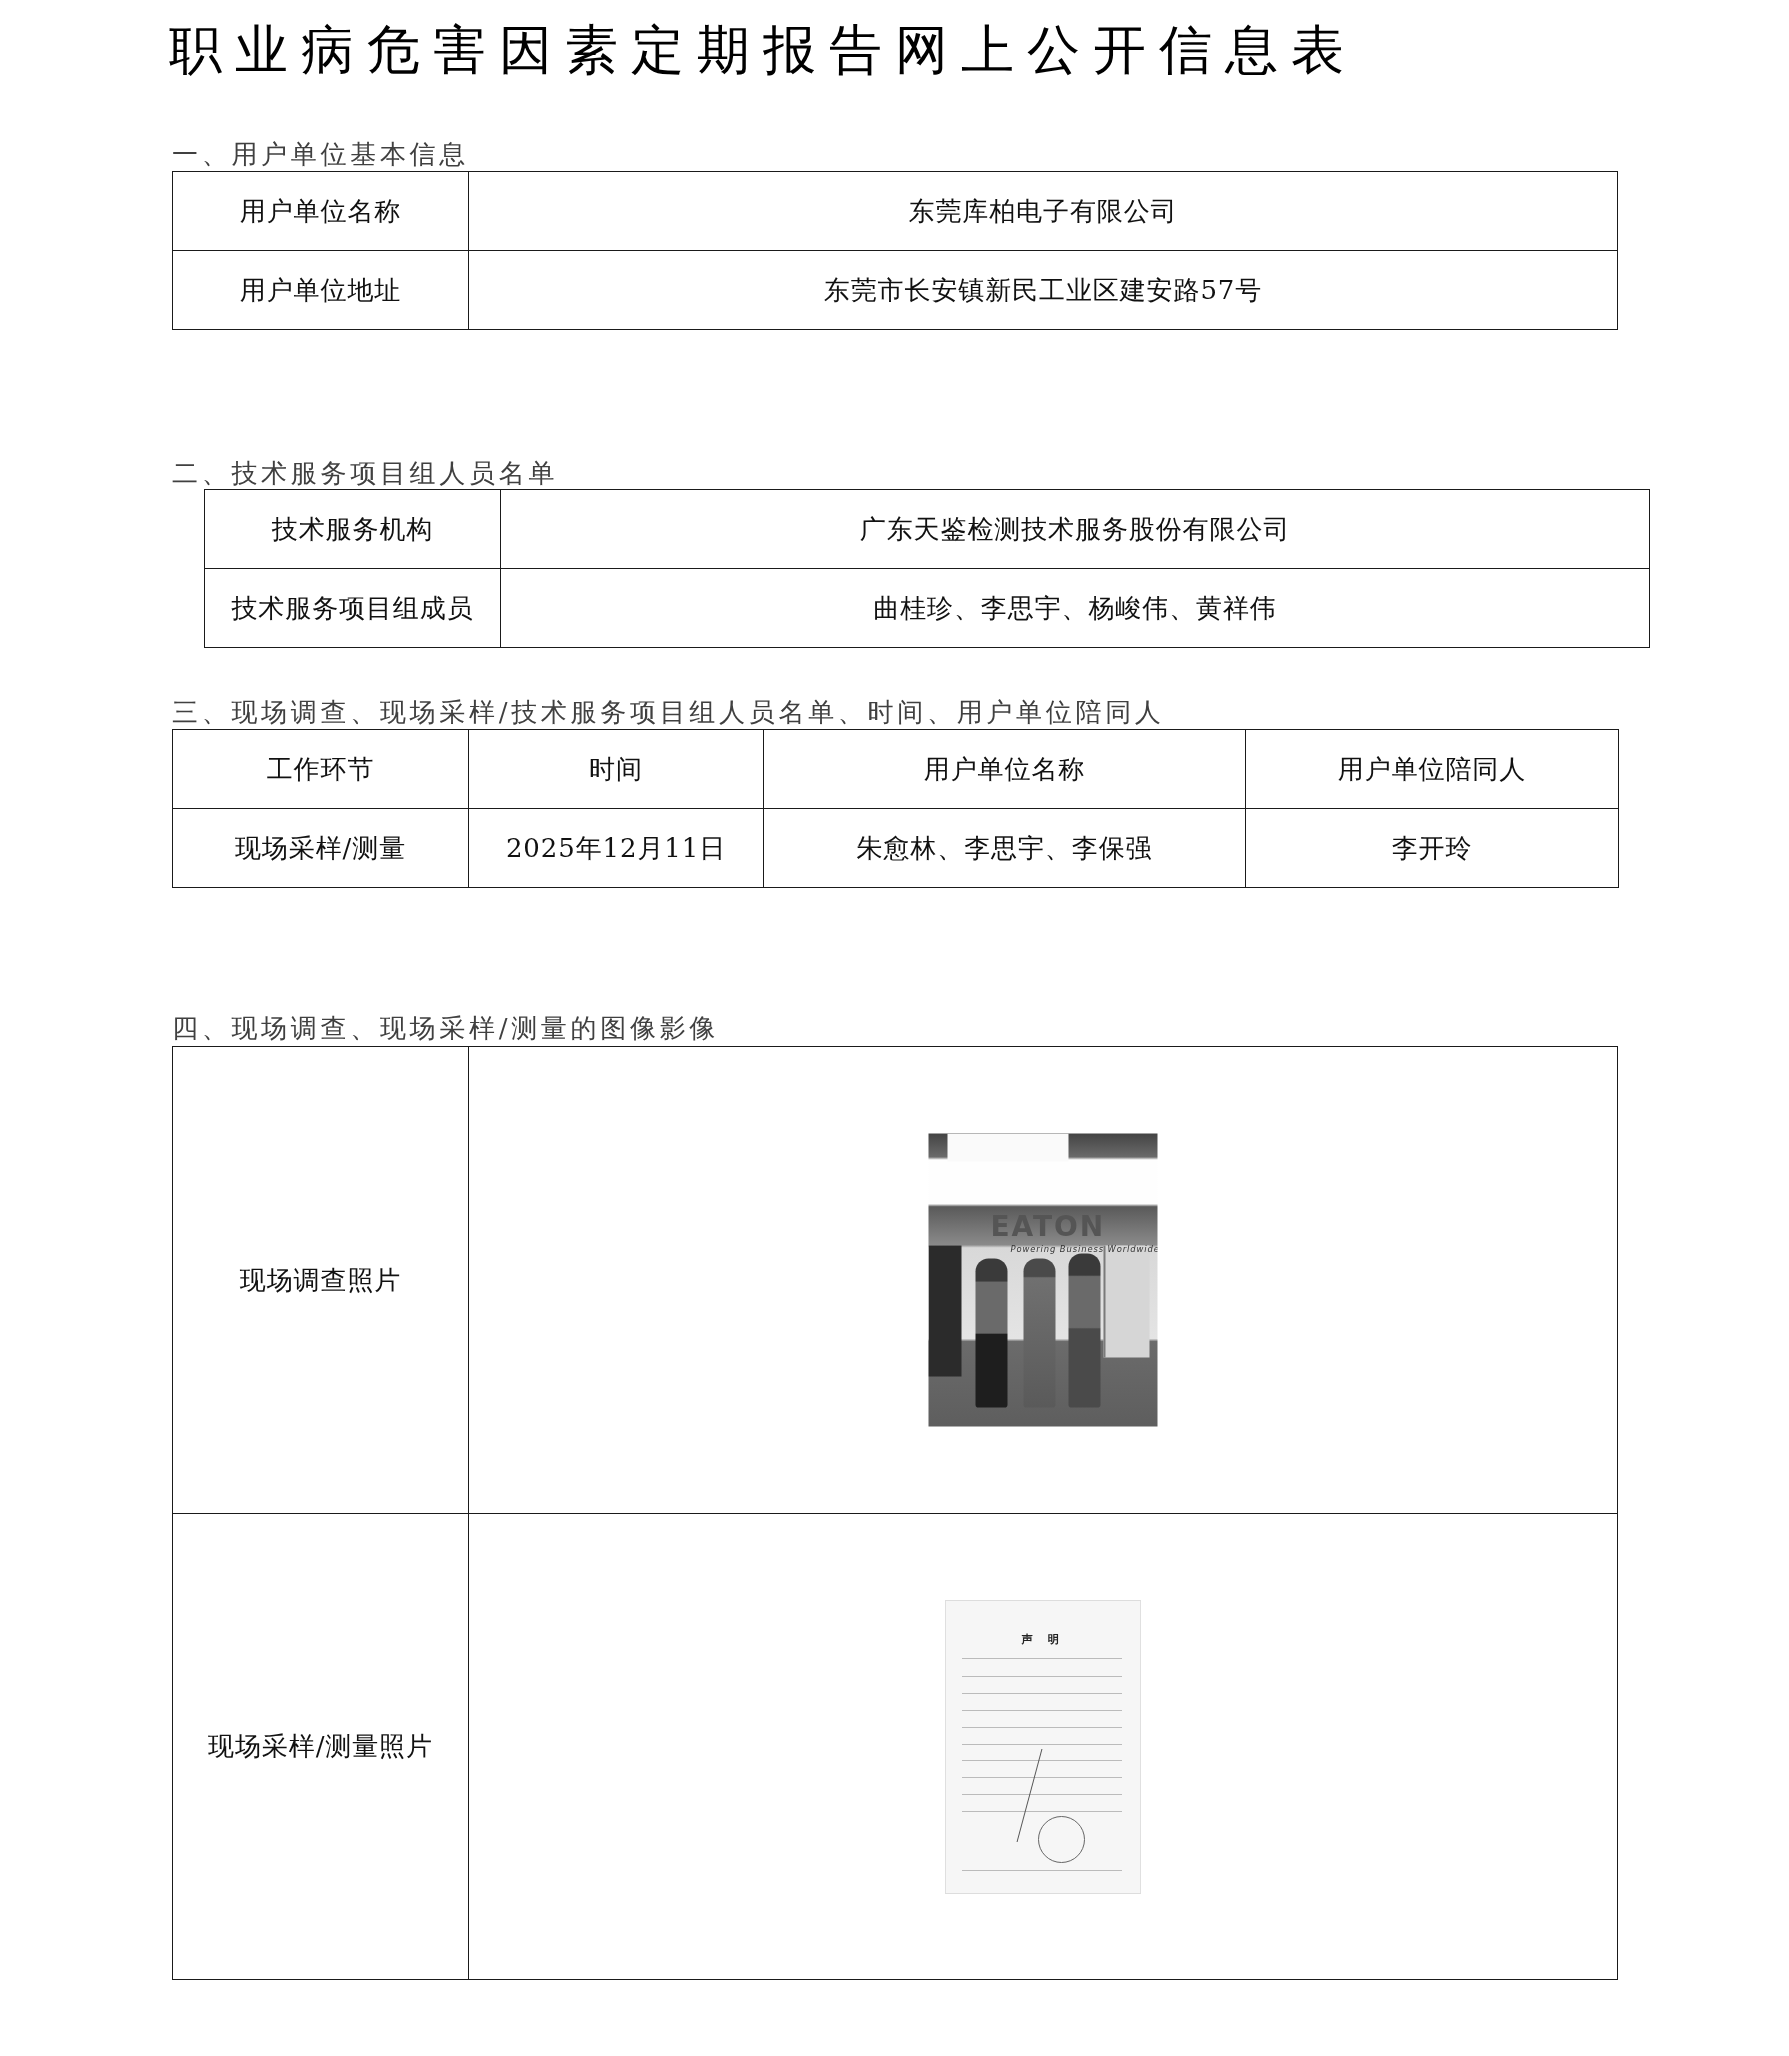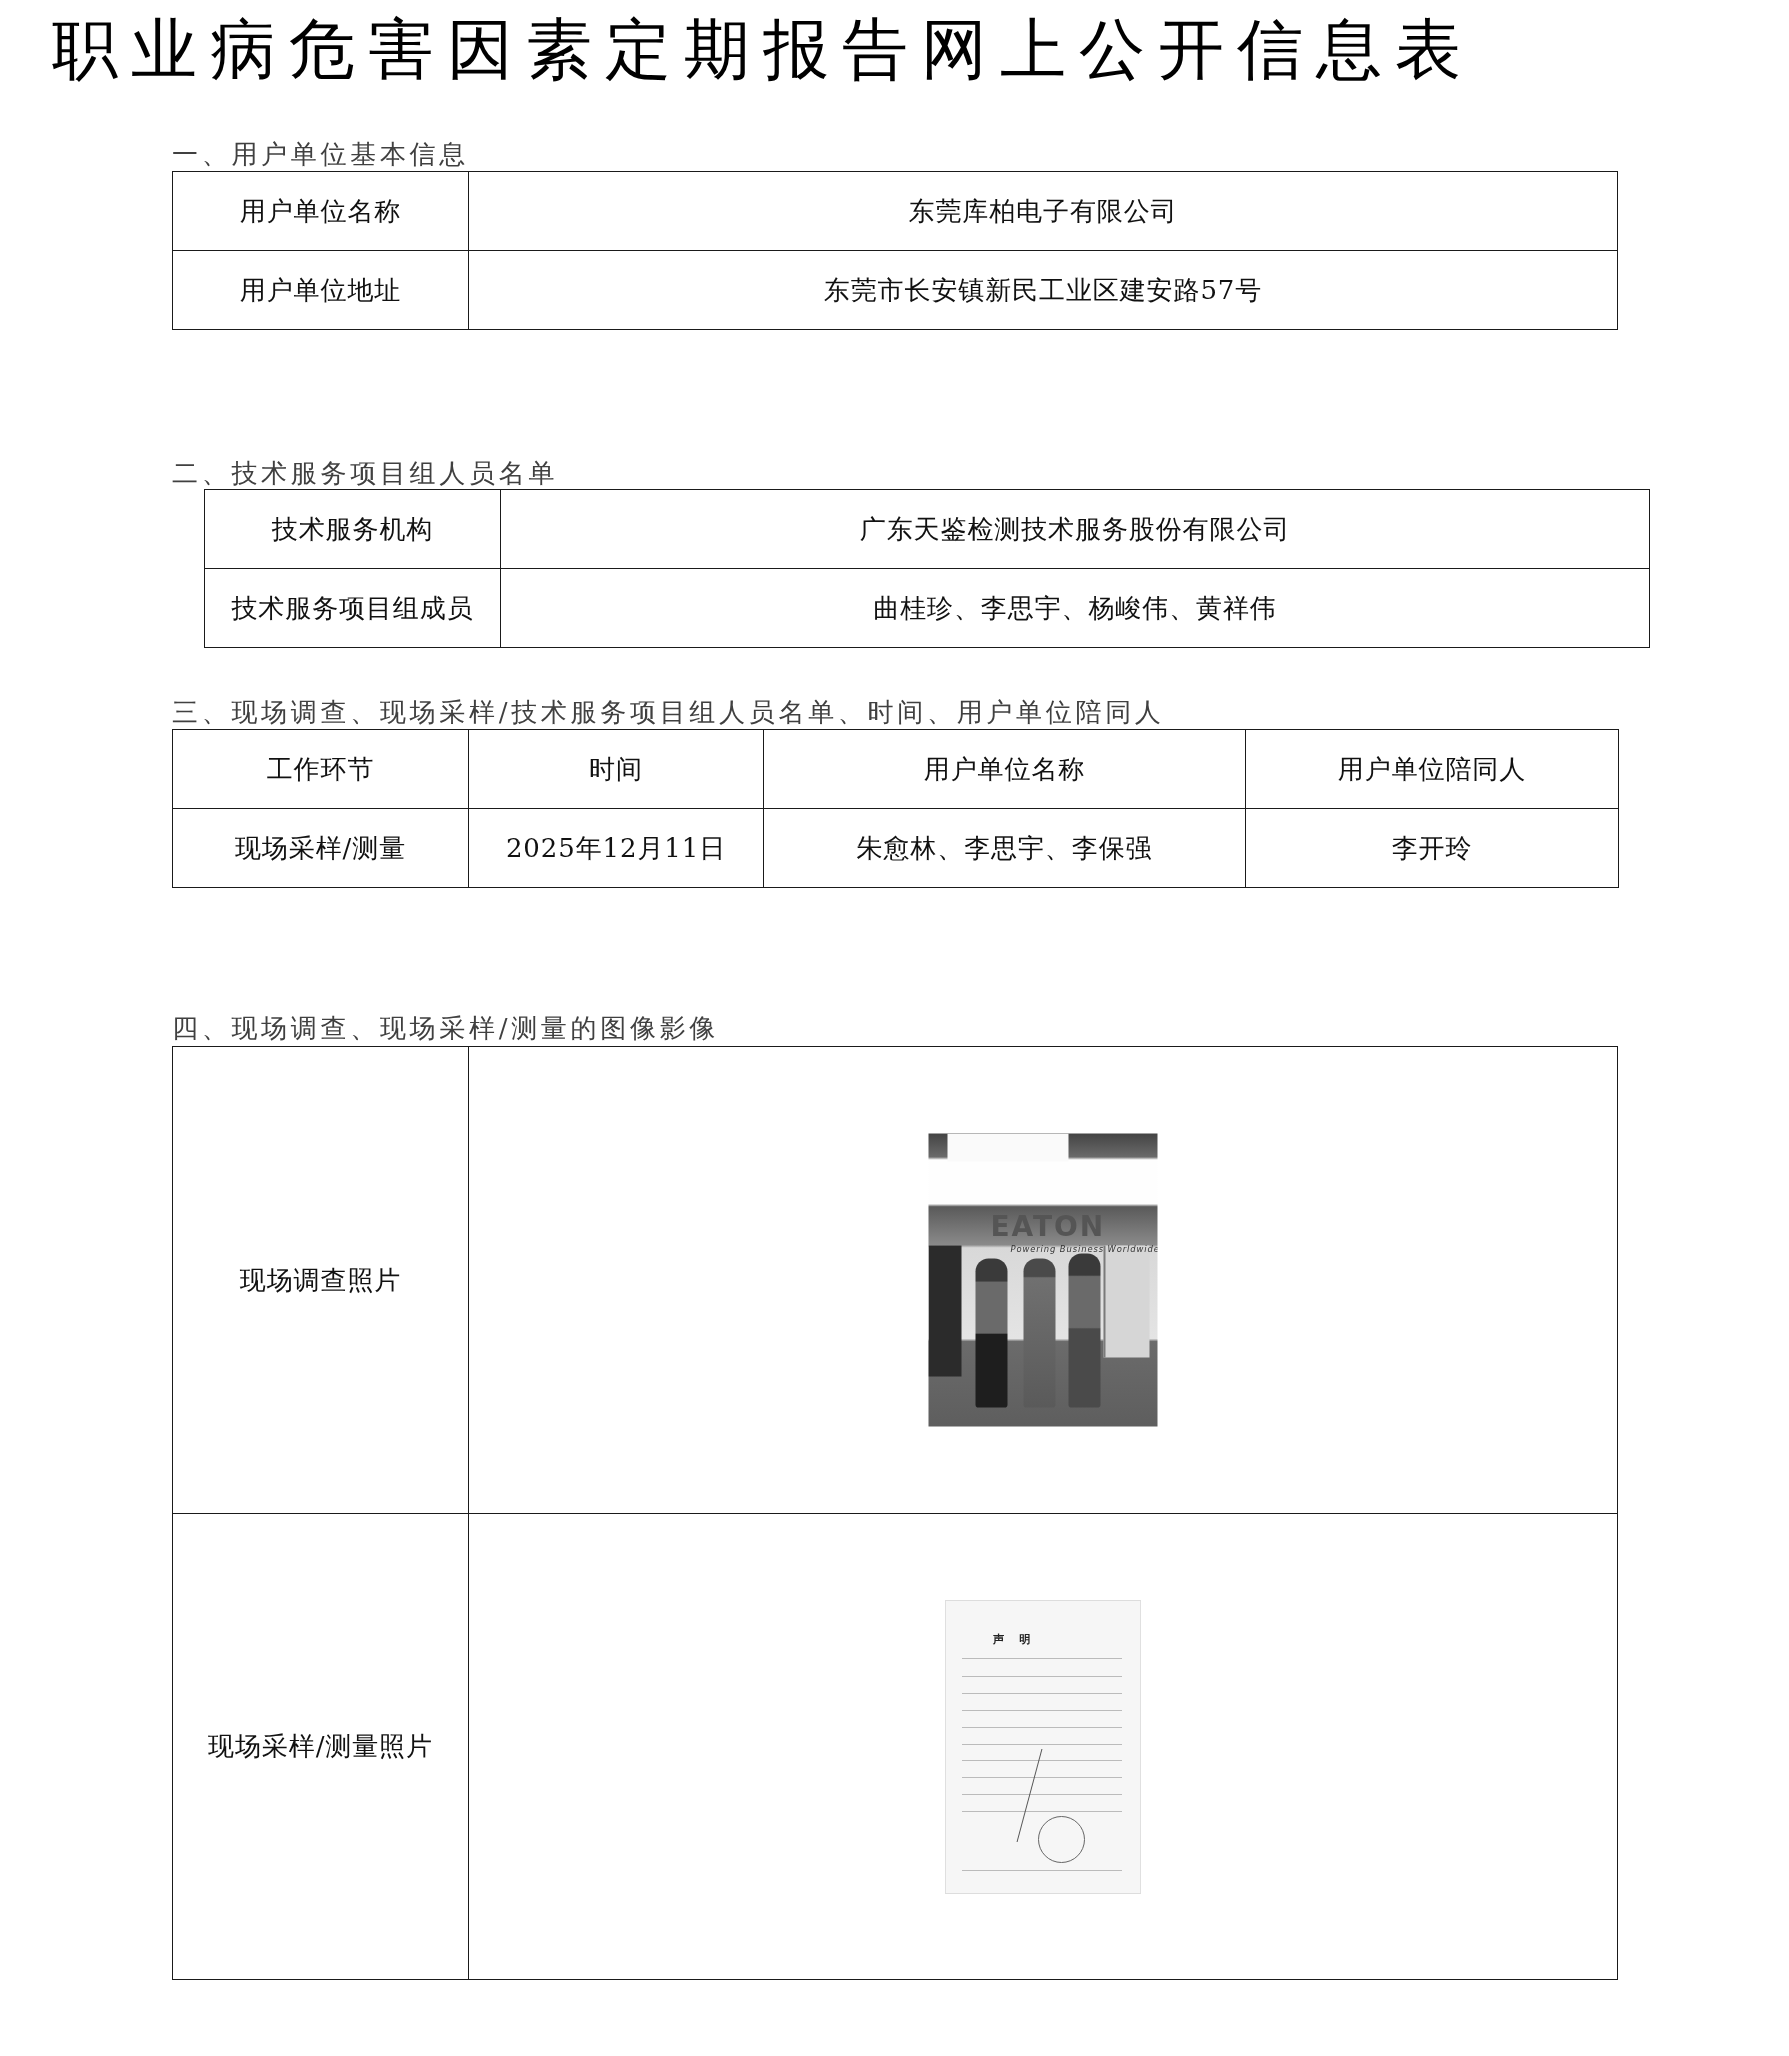--- a/index.html
+++ b/index.html
@@ -1,19 +1,19 @@
 <!DOCTYPE html>
 <html style="font-size:15px"><head>
   <meta charset="utf-8">
   <style>
     html, body { margin: 0; padding: 0; background: #ffffff; }
     body { width: 1790px; height: 2056px; position: relative; overflow: hidden;
            font-family: "DejaVu Serif", "Liberation Serif", serif; color: #111; }
     .title { position: absolute; left: 0; width: 1526px; top: 20.5px; text-align: center;
-             font-size: 66px; letter-spacing: 13px; line-height: 58px; color: #000; }
+             font-size: 53px; letter-spacing: 13px; line-height: 58px; color: #000; }
     .section { position: absolute; left: 172px; font-size: 26px; letter-spacing: 3.7px;
                line-height: 32px; white-space: nowrap; color: #404040; }
     table.grid { position: absolute; left: 172px; width: 1446px; border-collapse: collapse;
                  table-layout: fixed; }
     table.grid td { border: 1.9px solid #1a1a1a; text-align: center; vertical-align: middle;
                     font-size: 26px; padding: 0; letter-spacing: 0.9px; }
     table.grid tr { height: 79px; }
     .mono { font-family: "DejaVu Serif", "Liberation Serif", serif; }
     .photo-cell { position: relative; }
     .photo { position: absolute; left: 50%; top: 50%; transform: translate(-50%, -50%); }
@@ -26,22 +26,22 @@
                    font-style: italic; font-size: 8.4px; color: #333; white-space: nowrap; }
     .photo1 .ceiling { position: absolute; left: 18.6px; top: 0; width: 121px; height: 28px; background: #fafafa; }
     .photo1 .board-l { position: absolute; left: 0; top: 112px; width: 33px; height: 131px; background: #2b2b2b; }
     .photo1 .board-r { position: absolute; left: 175px; top: 112px; width: 44px; height: 112px; background: #d6d6d6; border-left: 2.8px solid #7a7a7a; }
     .photo1 .person { position: absolute; bottom: 18.6px; width: 32px; border-radius: 13px 13px 2.8px 2.8px; }
     .photo1 .p1 { left: 47px; height: 149px; background: linear-gradient(#3a3a3a 0%, #3a3a3a 15%, #6a6a6a 16%, #6a6a6a 50%, #1e1e1e 51%); }
     .photo1 .p2 { left: 95px; height: 149px; background: linear-gradient(#4a4a4a 0%, #4a4a4a 12%, #707070 13%, #5a5a5a 100%); }
     .photo1 .p3 { left: 140px; height: 154px; background: linear-gradient(#3a3a3a 0%, #3a3a3a 14%, #6a6a6a 15%, #6a6a6a 48%, #4a4a4a 49%); }
     
     .photo2 { width: 196px; height: 294px; background: #f6f6f6; box-shadow: inset 0 0 0 0.9px #ddd; overflow: hidden; }
-    .photo2 .doc-title { position: absolute; top: 32px; left: 0; width: 100%; text-align: left;
-                         font-size: 11.2px; font-weight: bold; color: #222; letter-spacing: 5.6px; padding-left: 48px; }
+    .photo2 .doc-title { position: absolute; top: 32px; left: 0; width: 100%; text-align: center;
+                         font-size: 11.2px; font-weight: bold; color: #222; letter-spacing: 5.6px; }
     .photo2 .line { position: absolute; left: 17px; width: 160px; height: 1.9px; background: #bbb; }
     .photo2 .stamp { position: absolute; left: 93px; top: 216px; width: 45px; height: 45px;
                      border: 1.9px solid #666; border-radius: 50%; }
     .photo2 .sig { position: absolute; left: 84px; top: 149px; width: 18.6px; height: 93px;
                    border-left: 0.9px solid #555; transform: skewX(-15deg); }
   </style>
 </head>
 <body>
 
 <div class="title">职业病危害因素定期报告网上公开信息表</div>

